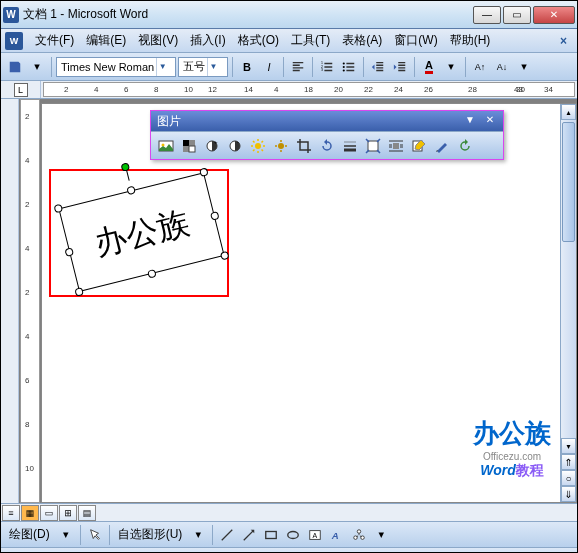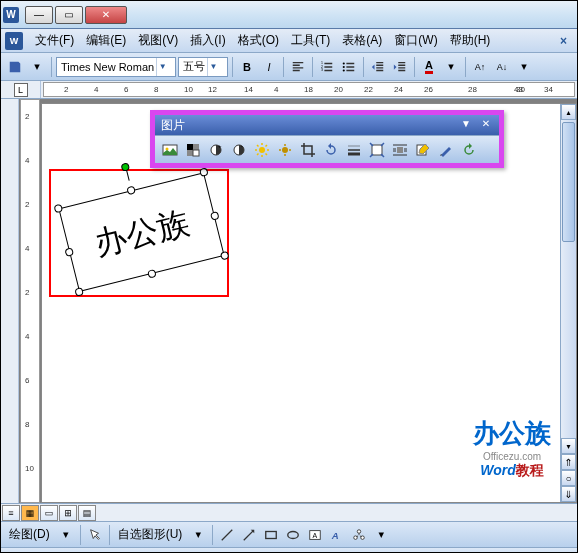--- a/index.html
+++ b/index.html
@@ -43,21 +43,21 @@
 .hruler .hrlab { position: absolute; top: 2px; }
 
 
 .mainarea { position: relative; height: 404px; display: flex; background: #808080; }
 .vruler { width: 20px; background: #fff; margin: 0 1px; border: 1px solid #999; position: relative; font-size: 8px; color: #333; }
 .vruler .vlab { position: absolute; left: 4px; }
 .gutter { width: 18px; background: #e8eef6; border-right: 1px solid #b0c4de; }
 .page { flex: 1; background: #fff; margin: 4px 0 0 0; border: 1px solid #888; position: relative; overflow: hidden; }
 
 
-.pictbar { position: absolute; left: 108px; top: 6px; width: 354px; z-index: 20; background: #c8d8f0; border: 5px solid #d946ef; box-shadow: 2px 2px 4px rgba(0,0,0,.3); }
+.pictbar { position: absolute; left: 108px; top: 6px; width: 354px; z-index: 20; background: #c8d8f0; border: 1px solid #d946ef; box-shadow: 2px 2px 4px rgba(0,0,0,.3); }
 .pictbar .ptitle { height: 20px; background: linear-gradient(#6a8dd8 0%, #3a5fab 100%); color: #fff; font-size: 12px; display: flex; align-items: center; padding: 0 6px; }
 .pictbar .ptitle .ptbtns { margin-left: auto; display: flex; gap: 6px; }
 .pictbar .ptitle .ptb { width: 14px; height: 14px; cursor: pointer; color: #fff; font-size: 10px; text-align: center; }
 .pictbar .prow { height: 28px; background: linear-gradient(#dce8f7, #a8c4e8); display: flex; align-items: center; padding: 0 4px; gap: 1px; border-top: 1px solid #8ca8c8; }
 .pbtn { width: 22px; height: 22px; border: 1px solid transparent; display: flex; align-items: center; justify-content: center; cursor: pointer; border-radius: 2px; }
 .pbtn svg { width: 16px; height: 16px; }
 
 
 .selobj { position: absolute; left: 7px; top: 65px; width: 180px; height: 128px; border: 2px solid #ff0000; }
 .selobj .inner { position: absolute; left: 16px; top: 12px; right: 10px; bottom: 10px; }
@@ -71,21 +71,21 @@
 
 .viewrow { height: 18px; background: #e8eef6; border-top: 1px solid #8ca8c8; display: flex; align-items: center; }
 .vbtn { width: 18px; height: 16px; border: 1px solid #888; margin-left: 1px; display: flex; align-items: center; justify-content: center; font-size: 9px; background: linear-gradient(#fff,#dce8f7); cursor: pointer; }
 .vbtn.active { background: #ffb84d; }
 
 
 .wmark { position: absolute; right: 26px; bottom: 72px; text-align: center; z-index: 5; pointer-events: none; }
 .wmark .l1 { font-size: 26px; font-weight: bold; color: #0066cc; font-family: "Microsoft YaHei"; }
 .wmark .l2 { font-size: 10px; color: #888; }
 .wmark .l3 { font-size: 14px; font-weight: bold; color: #0066cc; font-style: italic; }
-.wmark .l3 b { color: #b91c1c; font-style: normal; }
+.wmark .l3 b { color: #8b5cf6; font-style: normal; }
 
 
 .drawbar { height: 26px; background: linear-gradient(#dce8f7, #b8d0ec); display: flex; align-items: center; padding: 0 4px; gap: 2px; border-top: 1px solid #8ca8c8; font-size: 12px; }
 .drawbar .dtxt { padding: 0 4px; cursor: pointer; }
 
 
 .statusbar { height: 22px; background: linear-gradient(#dce8f7, #b8d0ec); display: flex; align-items: center; padding: 0 6px; gap: 12px; border-top: 1px solid #8ca8c8; font-size: 11px; }
 .statusbar .sseg { white-space: nowrap; }
 .statusbar .sright { margin-left: auto; display: flex; gap: 6px; color: #888; }
 
@@ -94,20 +94,21 @@
 .vscroll .sbtn { height: 16px; border: 1px solid #8ca8c8; background: linear-gradient(#fff,#c8d8f0); display: flex; align-items: center; justify-content: center; font-size: 8px; cursor: pointer; }
 .vscroll .thumb { position: absolute; top: 18px; left: 1px; right: 1px; height: 120px; background: linear-gradient(90deg,#d0e0f4,#a8c4e8); border: 1px solid #7a9ac0; border-radius: 2px; }
 .vscroll .navbtn { height: 16px; border: 1px solid #8ca8c8; background: linear-gradient(#fff,#c8d8f0); display: flex; align-items: center; justify-content: center; font-size: 10px; cursor: pointer; }
 .vscroll .bottom-stack { position: absolute; bottom: 0; left: 0; right: 0; }
 </style>
 </head>
 <body>
 
 <div class="titlebar">
   <div class="wicon">W</div>
+  <div class="title">文档 1 - Microsoft Word</div>
   <div class="winbtns">
     <div class="winbtn">—</div>
     <div class="winbtn">▭</div>
     <div class="winbtn close">✕</div>
   </div>
 </div>
 
 <div class="menubar">
   <div class="mlogo">W</div>
   <span class="menuitem">文件(F)</span>

